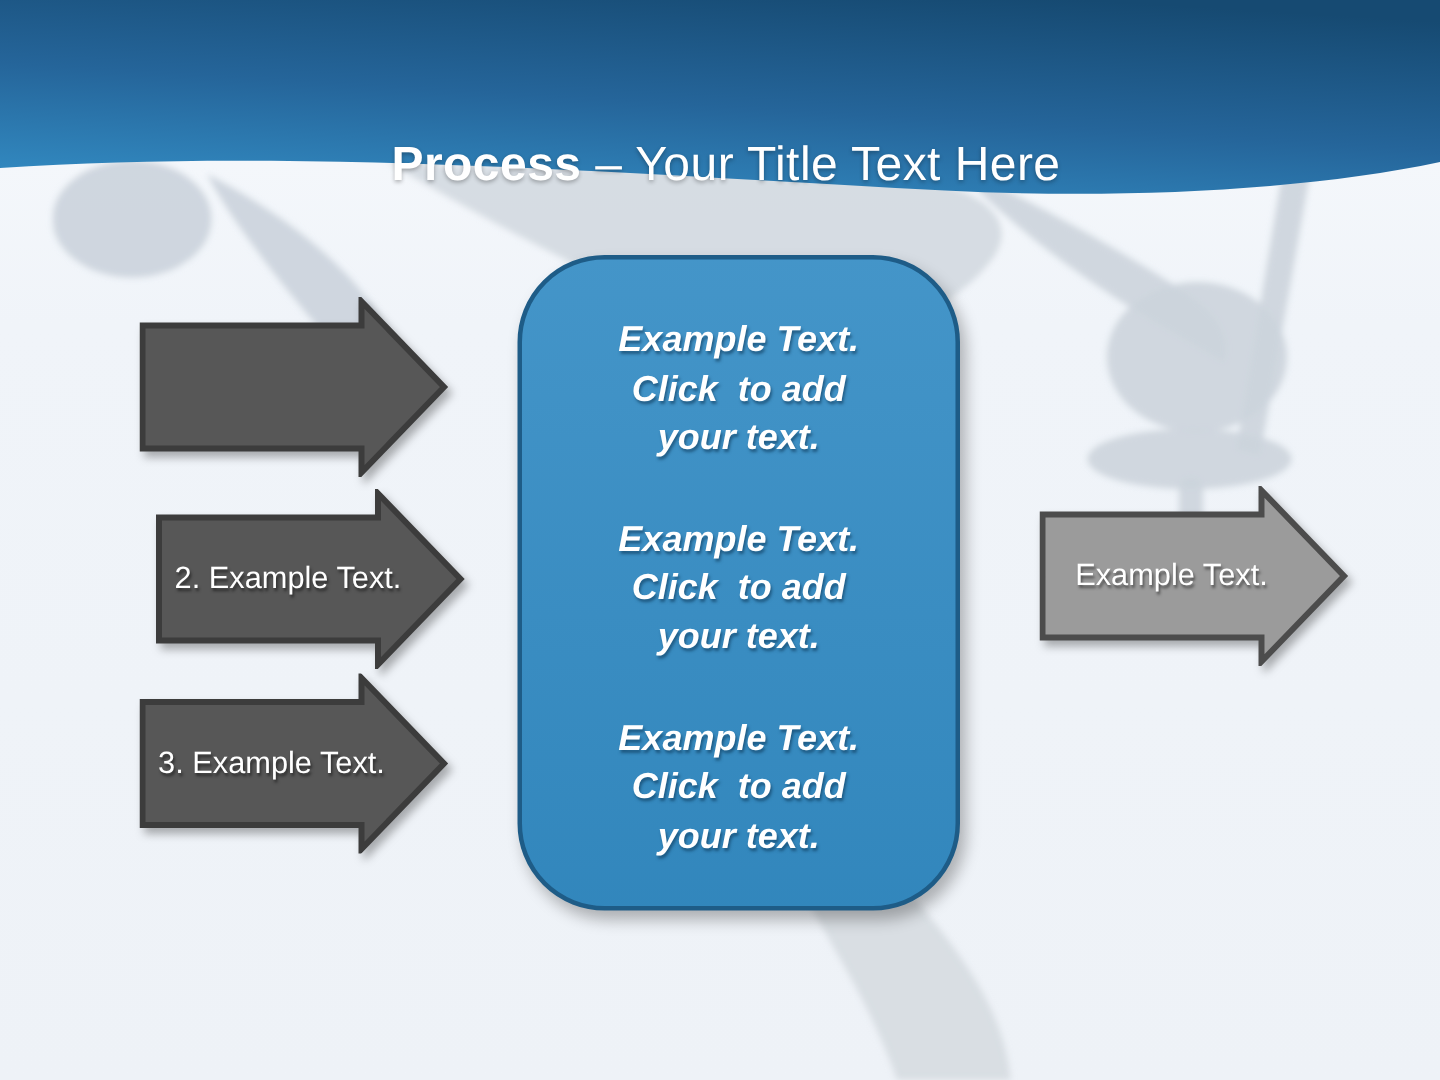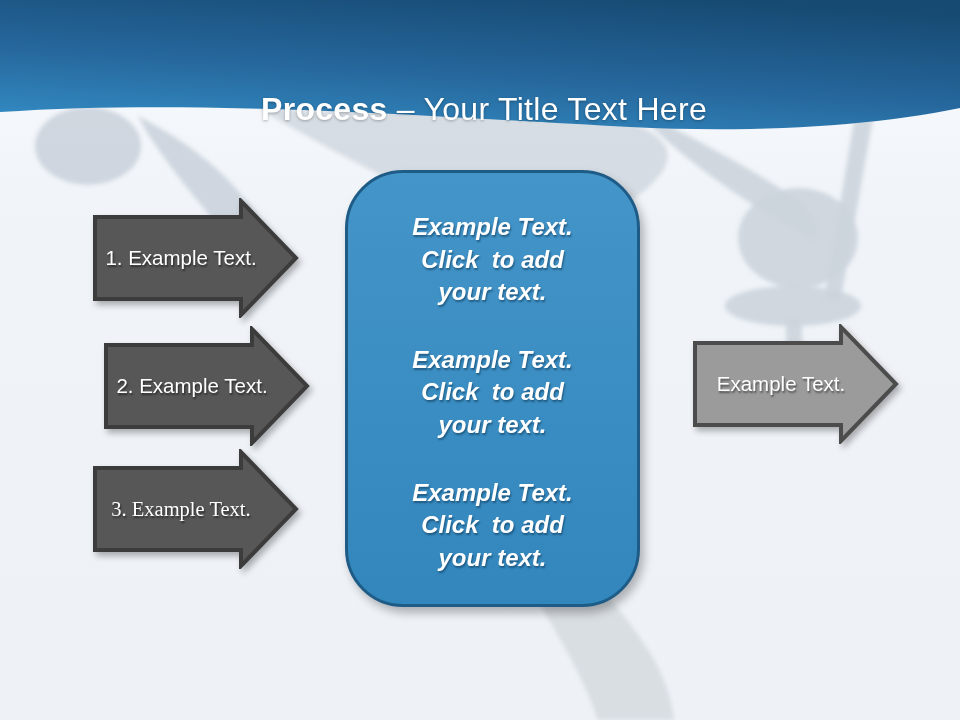--- a/index.html
+++ b/index.html
@@ -86,31 +86,30 @@
     </defs>
     <path d="M0,0 H960 V108 C 870,127 748,133 630,127 C 450,118 208,98 0,112 Z" fill="url(#hg)"></path>
   </svg>
 
   <div class="slide-title"><span class="title-bold">Process</span><span> – Your Title Text Here</span></div>
 
   <div class="arrow" style="left:93px;top:198px;">
     <svg viewBox="0 0 206 120" preserveAspectRatio="none">
       <polygon class="la-poly" points="2,19 148,19 148,3 203,60 148,117 148,101 2,101"></polygon>
     </svg>
-    <span class="arrow-label">1. Example Text.</span>
   </div>
 
   <div class="arrow" style="left:104px;top:326px;">
     <svg viewBox="0 0 206 120" preserveAspectRatio="none">
       <polygon class="la-poly" points="2,19 148,19 148,3 203,60 148,117 148,101 2,101"></polygon>
     </svg>
     <span class="arrow-label">2. Example Text.</span>
   </div>
 
-  <div class="arrow" style="left:93px;top:449px;font-family:Liberation Serif, serif;">
+  <div class="arrow" style="left:93px;top:449px;">
     <svg viewBox="0 0 206 120" preserveAspectRatio="none">
       <polygon class="la-poly" points="2,19 148,19 148,3 203,60 148,117 148,101 2,101"></polygon>
     </svg>
     <span class="arrow-label">3. Example Text.</span>
   </div>
 
   <div class="center-box">
     <div class="box-para">Example Text.
 Click  to add
 your text.</div>

